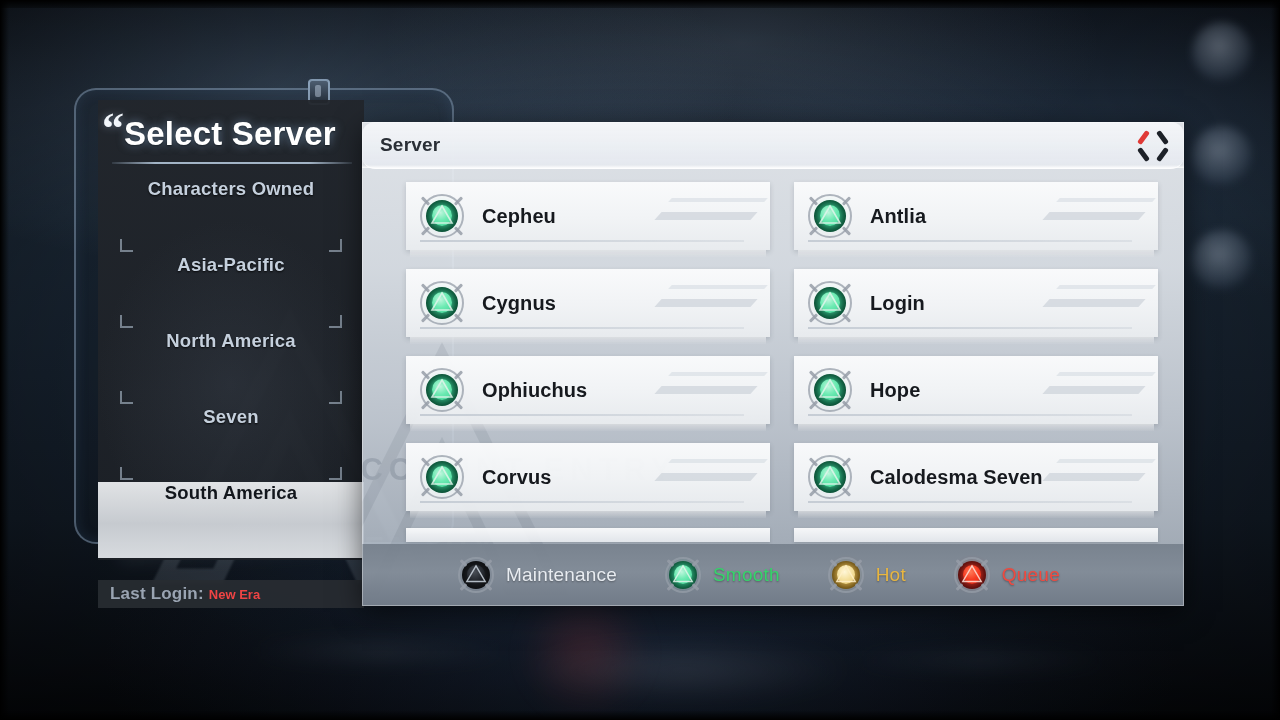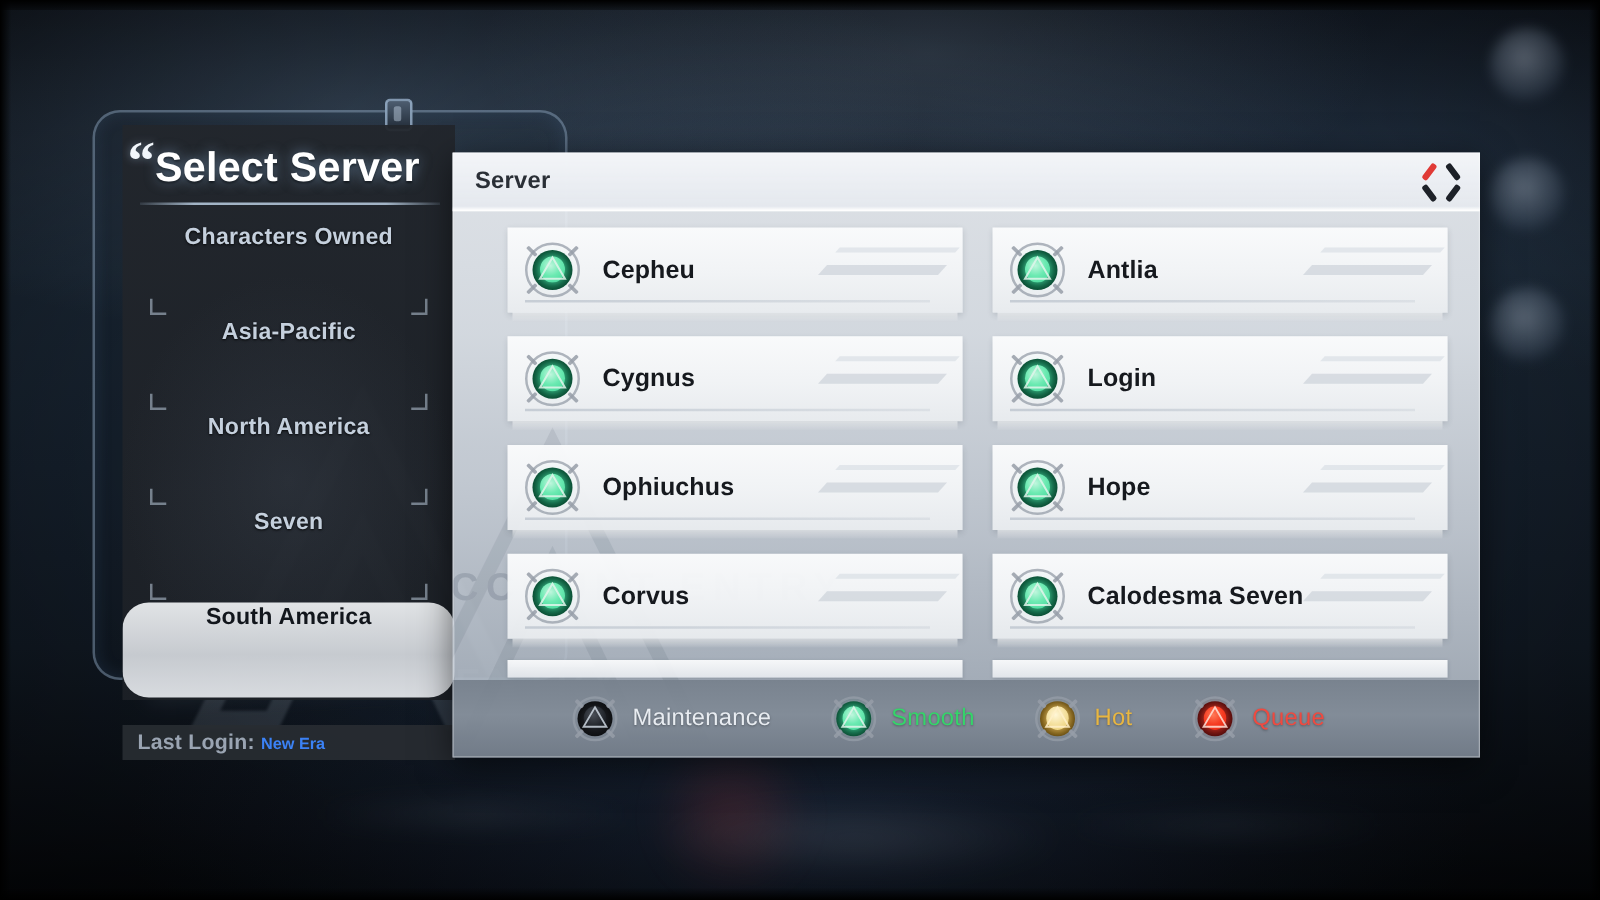--- a/index.html
+++ b/index.html
@@ -184,21 +184,20 @@
   }
   .region-item .label {
     font-size: 18.5px;
     font-weight: 700;
     color: #c5d0dd;
     letter-spacing: 0.2px;
     text-shadow: 0 1px 2px rgba(0,0,0,0.85);
   }
   .region-item.selected {
     background: linear-gradient(180deg, rgba(246,248,250,0.90) 0%, rgba(226,230,235,0.86) 55%, rgba(236,239,243,0.90) 100%);
-    border-radius: 21px;
   }
   .region-item.selected .label {
     color: #12161c;
     text-shadow: none;
   }
   
   .region-item .brk {
     position: absolute;
     bottom: 2px;
     width: 11px; height: 11px;
@@ -215,21 +214,21 @@
     display: flex;
     align-items: center;
     padding-left: 12px;
     box-sizing: border-box;
   }
   .last-login .ll-label {
     font-size: 17px; font-weight: 700; color: #9aa4b2;
     letter-spacing: 0.2px;
   }
   .last-login .ll-value {
-    font-size: 13px; font-weight: 700; color: #3b82f6;
+    font-size: 13px; font-weight: 700; color: #ef4444;
     margin-left: 5px;
   }
 
   
   .server-dialog {
     position: absolute;
     left: 362px; top: 122px;
     width: 822px; height: 484px;
     background: linear-gradient(180deg,
       rgba(236,239,243,0.93) 0%,
@@ -252,20 +251,21 @@
     white-space: nowrap;
   }
 
   .dialog-header {
     position: relative;
     height: 46px;
     background: linear-gradient(180deg, rgba(244,246,249,0.96), rgba(228,232,238,0.93));
     border-bottom: 1px solid rgba(255,255,255,0.85);
     display: flex;
     align-items: center;
+    border-radius: 13px;
   }
   .dialog-title {
     margin-left: 18px;
     font-size: 19px; font-weight: 700; color: #2a2f36;
     letter-spacing: 0.2px;
   }
   .header-sheen {
     position: absolute; left: 0; right: 0; bottom: 0; height: 3px;
     background: linear-gradient(180deg, rgba(255,255,255,0.0), rgba(255,255,255,0.9));
   }

